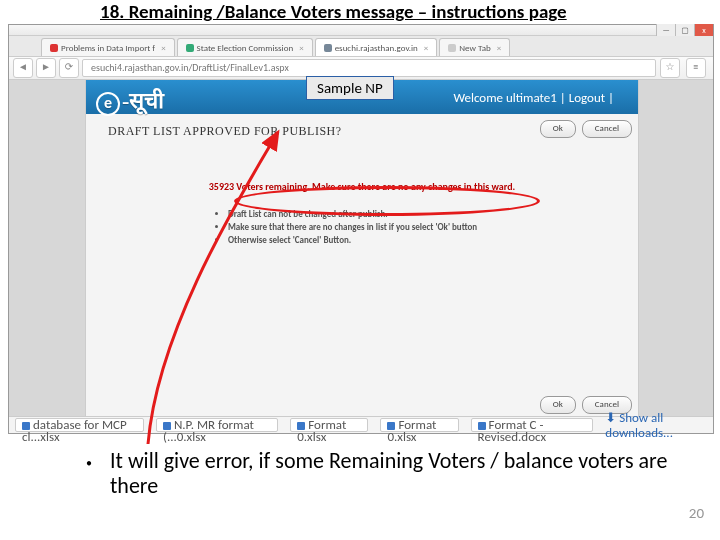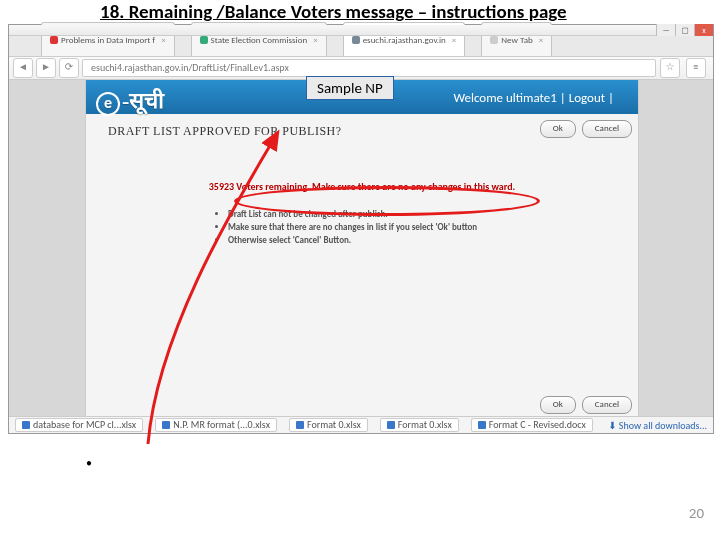--- a/index.html
+++ b/index.html
@@ -5,21 +5,21 @@
   html,body{margin:0;padding:0;width:720px;height:540px;background:#fff;font-family:Calibri,Arial,sans-serif;overflow:hidden}
   .slide{position:relative;width:720px;height:532px}
   .title{position:absolute;top:0;left:100px;width:510px;font-weight:700;font-size:19px;color:#000;text-decoration:underline}
   
   .chrome{position:absolute;top:24px;left:8px;width:704px;height:408px;border:1px solid #999;background:#fff}
   .winbar{height:10px;background:linear-gradient(#f7f7f7,#eaeaea);border-bottom:1px solid #ccc;position:relative}
   .winbtns{position:absolute;right:0;top:-1px;display:flex;height:12px}
   .winbtn{width:18px;height:12px;border-left:1px solid #bbb;background:#eee;font-size:8px;line-height:12px;text-align:center;color:#555}
   .winx{background:#e15948;color:#fff}
   .tabs{height:20px;background:#e9e9e9;display:flex;align-items:flex-end;padding-left:32px;border-bottom:1px solid #ccc}
-  .tab{height:17px;border:1px solid #c4c4c4;border-bottom:none;border-radius:3px 3px 0 0;background:#f6f6f6;font-size:9px;line-height:17px;padding:8px 8px;margin-right:16px;color:#555;white-space:nowrap;max-width:120px;overflow:hidden;text-overflow:ellipsis}
+  .tab{height:17px;border:1px solid #c4c4c4;border-bottom:none;border-radius:3px 3px 0 0;background:#f6f6f6;font-size:9px;line-height:17px;padding:0 8px;margin-right:2px;color:#555;white-space:nowrap;max-width:120px;overflow:hidden;text-overflow:ellipsis}
   .tab.active{background:#fff}
   .tabico{display:inline-block;width:8px;height:8px;border-radius:2px;margin-right:3px;vertical-align:-1px}
   .tab .x{float:right;margin-left:6px;color:#999}
   .addr{height:22px;background:linear-gradient(#fafafa,#efefef);border-bottom:1px solid #ccc;display:flex;align-items:center;padding:0 4px;font-size:10px;color:#555}
   .navbtn{width:18px;height:18px;border:1px solid #ccc;border-radius:3px;background:#fff;margin-right:3px;font-size:10px;line-height:16px;text-align:center;color:#888}
   .urlbox{flex:1;height:16px;border:1px solid #ccc;border-radius:2px;background:#fff;padding:0 8px;font-size:10px;line-height:16px;color:#777;margin-right:4px}
   .menus{display:flex;gap:3px}
   .viewport{height:calc(100% - 10px - 20px - 22px - 16px);background:#d7d7d7;position:relative}
   .appwrap{position:absolute;top:0;left:76px;width:552px;height:100%;background:#f4f4f4;border-left:1px solid #ccc;border-right:1px solid #ccc}
   .apphead{height:34px;background:linear-gradient(#2a8fcf,#1a6ea8);position:relative}
@@ -36,21 +36,21 @@
   .warn{display:inline-block;font-size:10px;font-weight:700;color:#b40000}
   .bullets{margin:14px 0 0 120px;padding:0;list-style:disc;font-size:9px;color:#555;font-weight:700}
   .bullets li{margin-bottom:2px}
   
   .ellipse{position:absolute;border:3px solid #e31b1b;border-radius:50%;width:300px;height:24px;left:148px;top:106px;pointer-events:none}
   
   .samplebox{position:absolute;left:306px;top:76px;border:1.5px solid #2b5fa6;background:#eaeaea;padding:2px 10px;font-size:15px;color:#000}
   
   .arrow{position:absolute;left:118px;top:104px;width:220px;height:352px;pointer-events:none}
   
-  .dlbar{position:absolute;bottom:0;left:0;right:0;height:16px;background:#f4f4f4;border-top:1px solid #ccc;display:flex;align-items:center;padding:0 6px;font-size:10px;color:#555;gap:12px}
+  .dlbar{position:absolute;bottom:0;left:0;right:0;height:16px;background:#f4f4f4;border-top:1px solid #ccc;display:flex;align-items:center;padding:0 6px;font-size:13px;color:#555;gap:12px}
   .dlitm{border:1px solid #ccc;border-radius:2px;padding:0 6px;height:12px;line-height:12px;background:#fff}
   .dlicon{display:inline-block;width:8px;height:8px;background:#3a77c8;margin-right:3px;vertical-align:-1px;border-radius:1px}
   .showall{margin-left:auto;color:#2a66b3}
   
   .cap{position:absolute;top:448px;left:110px;width:590px;font-size:22px;color:#000;line-height:1.15}
   .capbul{position:absolute;top:456px;left:86px;font-size:12px;color:#000}
   .pg{position:absolute;right:16px;bottom:10px;font-size:15px;color:#969696}
 </style>
 </head>
 <body>
@@ -123,14 +123,15 @@
   <svg class="arrow" viewBox="0 0 220 352">
     <defs>
         <marker id="ah" markerWidth="10" markerHeight="10" refX="6" refY="3" orient="auto">
           <path d="M0,0 L7,3 L0,6 Z" fill="#e31b1b"></path>
         </marker>
       </defs>
     <path d="M30,340 C 40,220 130,80 160,28" stroke="#e31b1b" stroke-width="3" fill="none" marker-end="url(#ah)"></path>
   </svg>
 
   <div class="capbul">•</div>
+  <div class="cap">It will give error, if some Remaining Voters / balance voters are there</div>
   <div class="pg">20</div>
 </div>
 
 </body></html>

